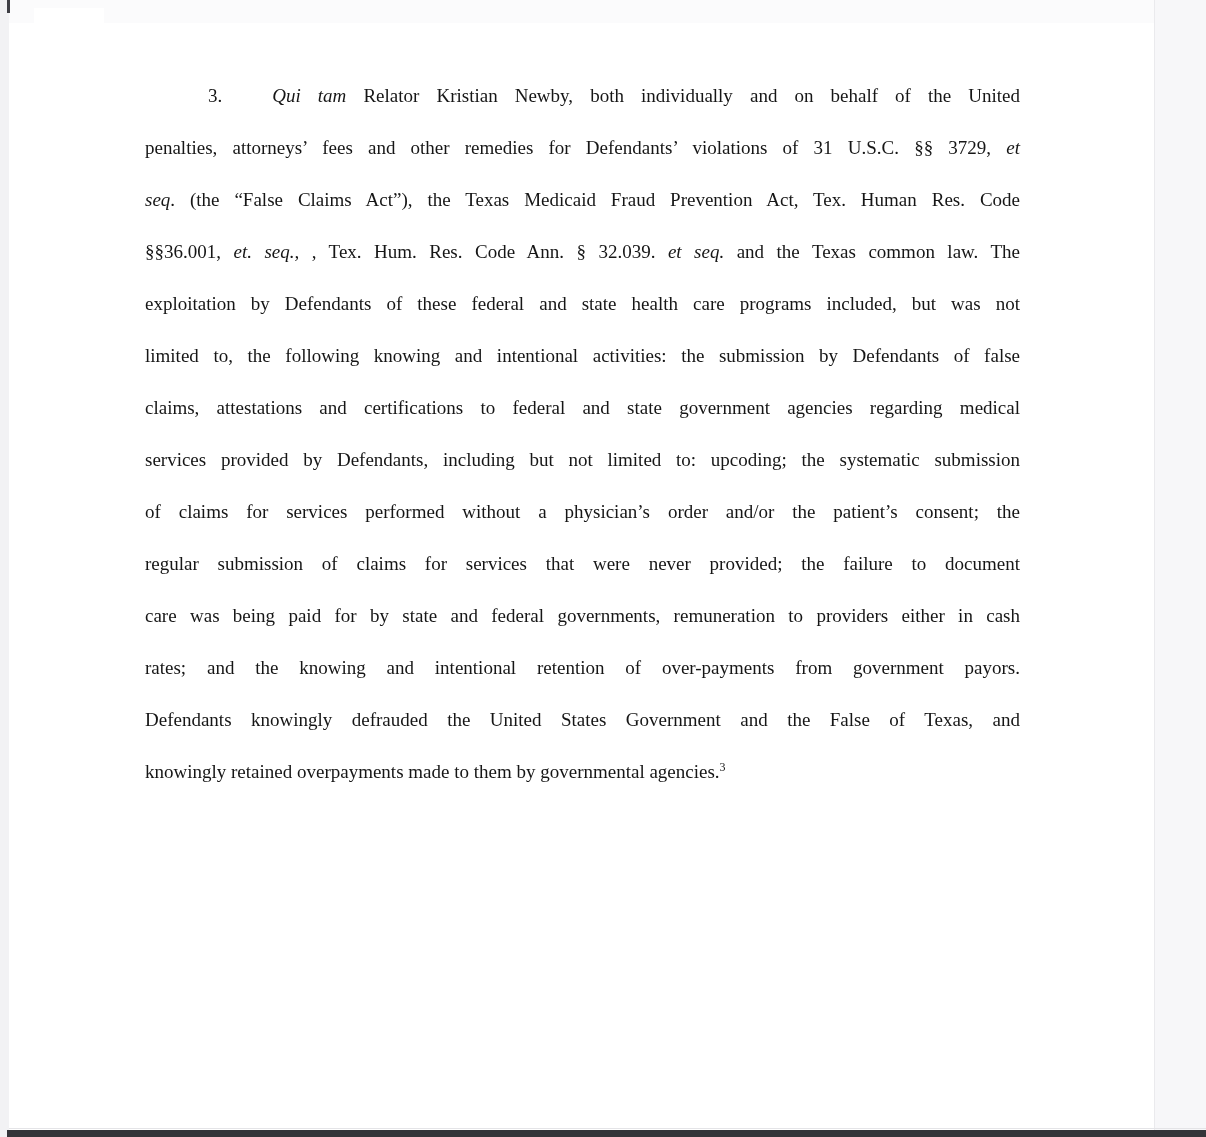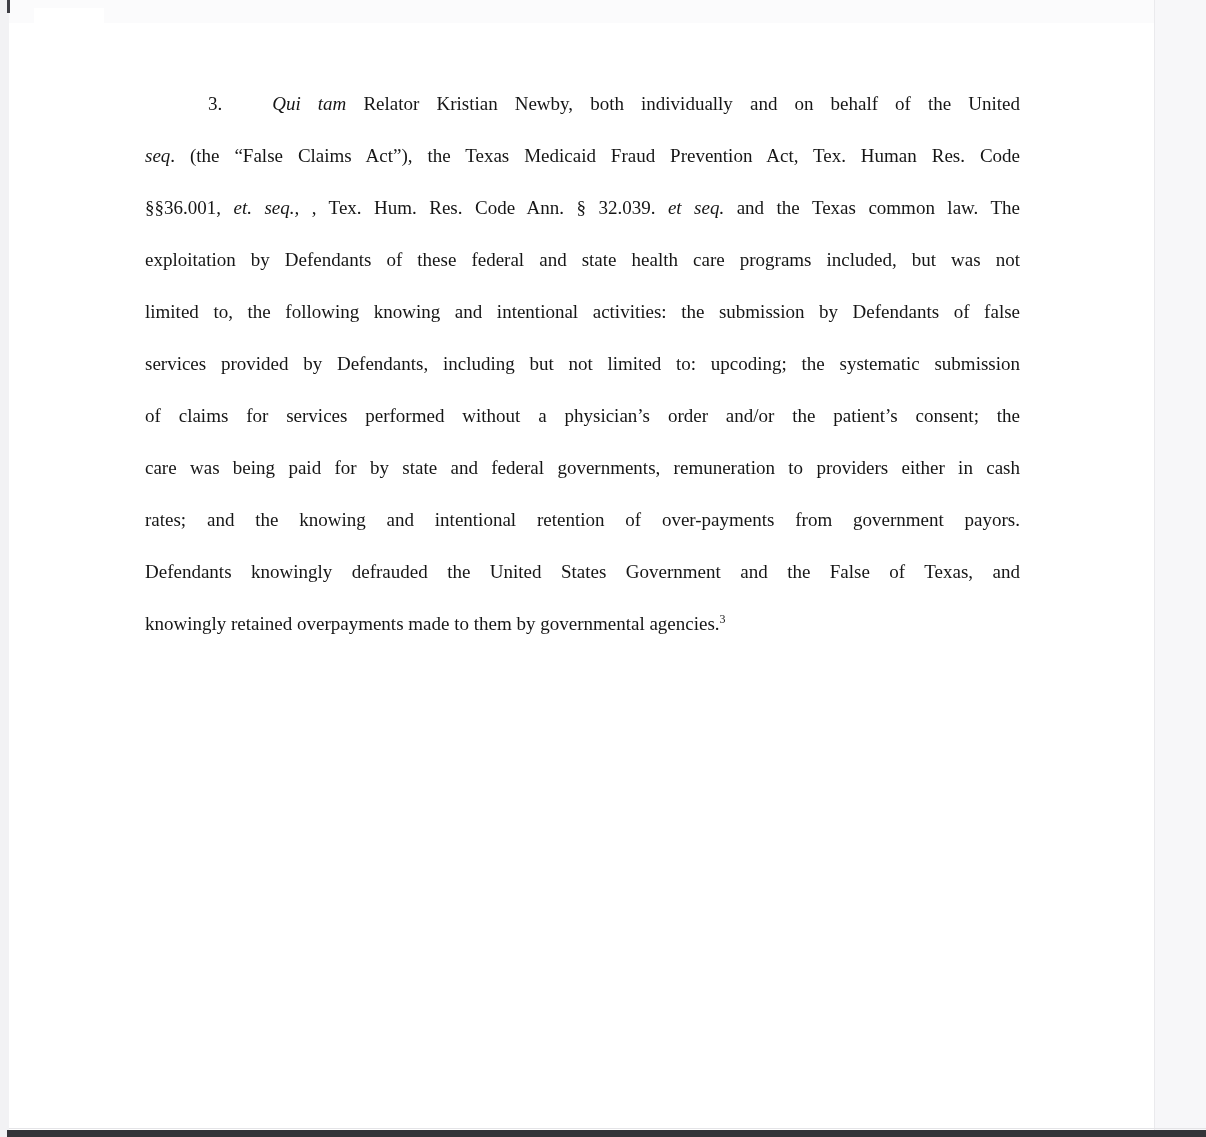--- a/index.html
+++ b/index.html
@@ -53,21 +53,21 @@
   }
   .bottom-bar {
     position: absolute;
     left: 7px; top: 1130px;
     width: 1199px; height: 7px;
     background: #343539;
     z-index: 5;
   }
   .textblock {
     position: absolute;
-    left: 145px; top: 78px;
+    left: 145px; top: 70px;
     width: 875px;
     color: #161616;
     font-size: 19px;
   }
   .line {
     height: 52px;
     line-height: 52px;
     text-align: justify;
     text-align-last: justify;
   }
@@ -95,23 +95,26 @@
 <div class="right-gutter"></div>
 <div class="top-band">
   <div class="top-band-notch"></div>
 </div>
 <div class="corner-tick"></div>
 <div class="bottom-hairline"></div>
 <div class="bottom-bar"></div>
 
 <div class="textblock" id="textblock">
     <div class="line"><span class="spacer-indent"></span><span>3.</span><span class="spacer-tab"></span><i>Qui tam</i><span> Relator Kristian Newby, both individually and on behalf of the United</span></div>
+    <div class="line"><span>penalties, attorneys’ fees and other remedies for Defendants’ violations of 31 U.S.C. §§ 3729, </span><i>et</i></div>
     <div class="line"><i>seq</i><span>. (the “False Claims Act”), the Texas Medicaid Fraud Prevention Act, Tex. Human Res. Code</span></div>
     <div class="line"><span>§§36.001, </span><i>et. seq.,</i><span> , Tex. Hum. Res. Code Ann. § 32.039. </span><i>et seq.</i><span> and the Texas common law.  The</span></div>
     <div class="line"><span>exploitation by Defendants of these federal and state health care programs included, but was not</span></div>
     <div class="line"><span>limited to, the following knowing and intentional activities: the submission by Defendants of false</span></div>
+    <div class="line"><span>claims, attestations and certifications to federal and state government agencies regarding medical</span></div>
     <div class="line"><span>services provided by Defendants, including but not limited to: upcoding; the systematic submission</span></div>
     <div class="line"><span>of claims for services performed without a physician’s order and/or the patient’s consent; the</span></div>
+    <div class="line"><span>regular submission of claims for services that were never provided; the failure to document</span></div>
     <div class="line"><span>care was being paid for by state and federal governments, remuneration to providers either in cash</span></div>
     <div class="line"><span>rates; and the knowing and intentional retention of over-payments from government payors.</span></div>
     <div class="line"><span>Defendants knowingly defrauded the United States Government and the False of Texas, and</span></div>
     <div class="line last"><span>knowingly retained overpayments made to them by governmental agencies.</span><sup>3</sup></div>
   </div>
 
 </body></html>

